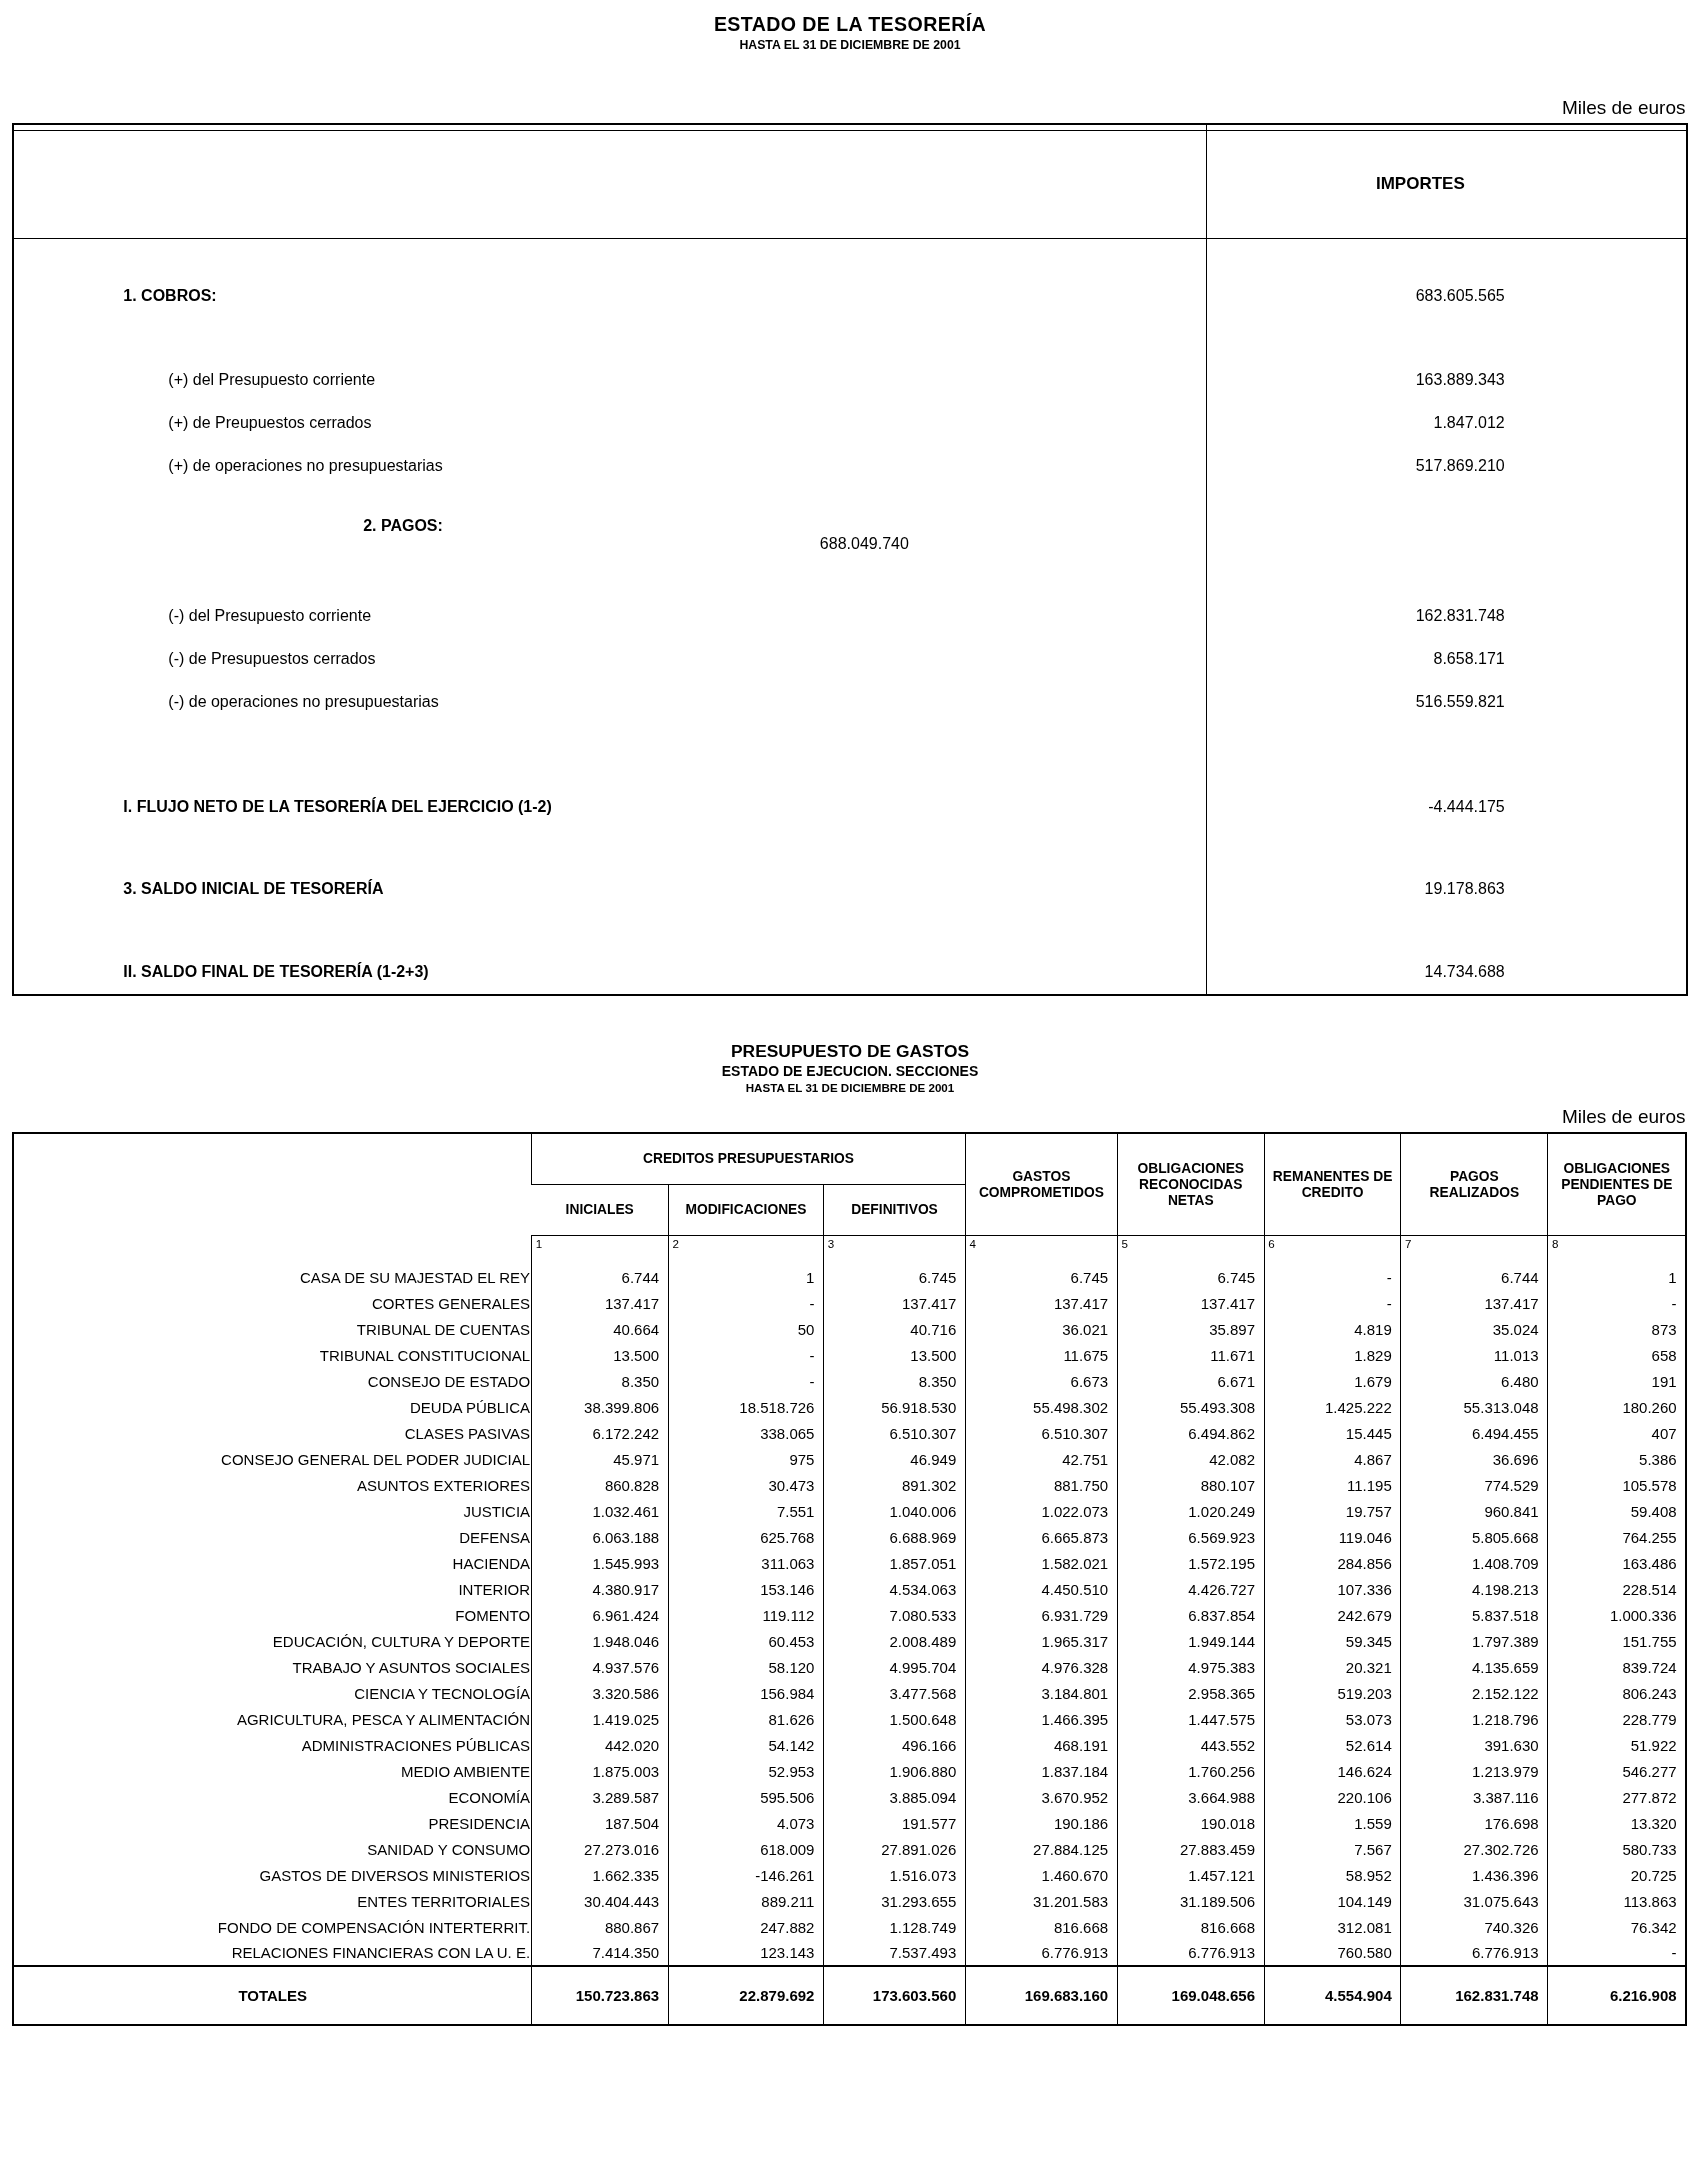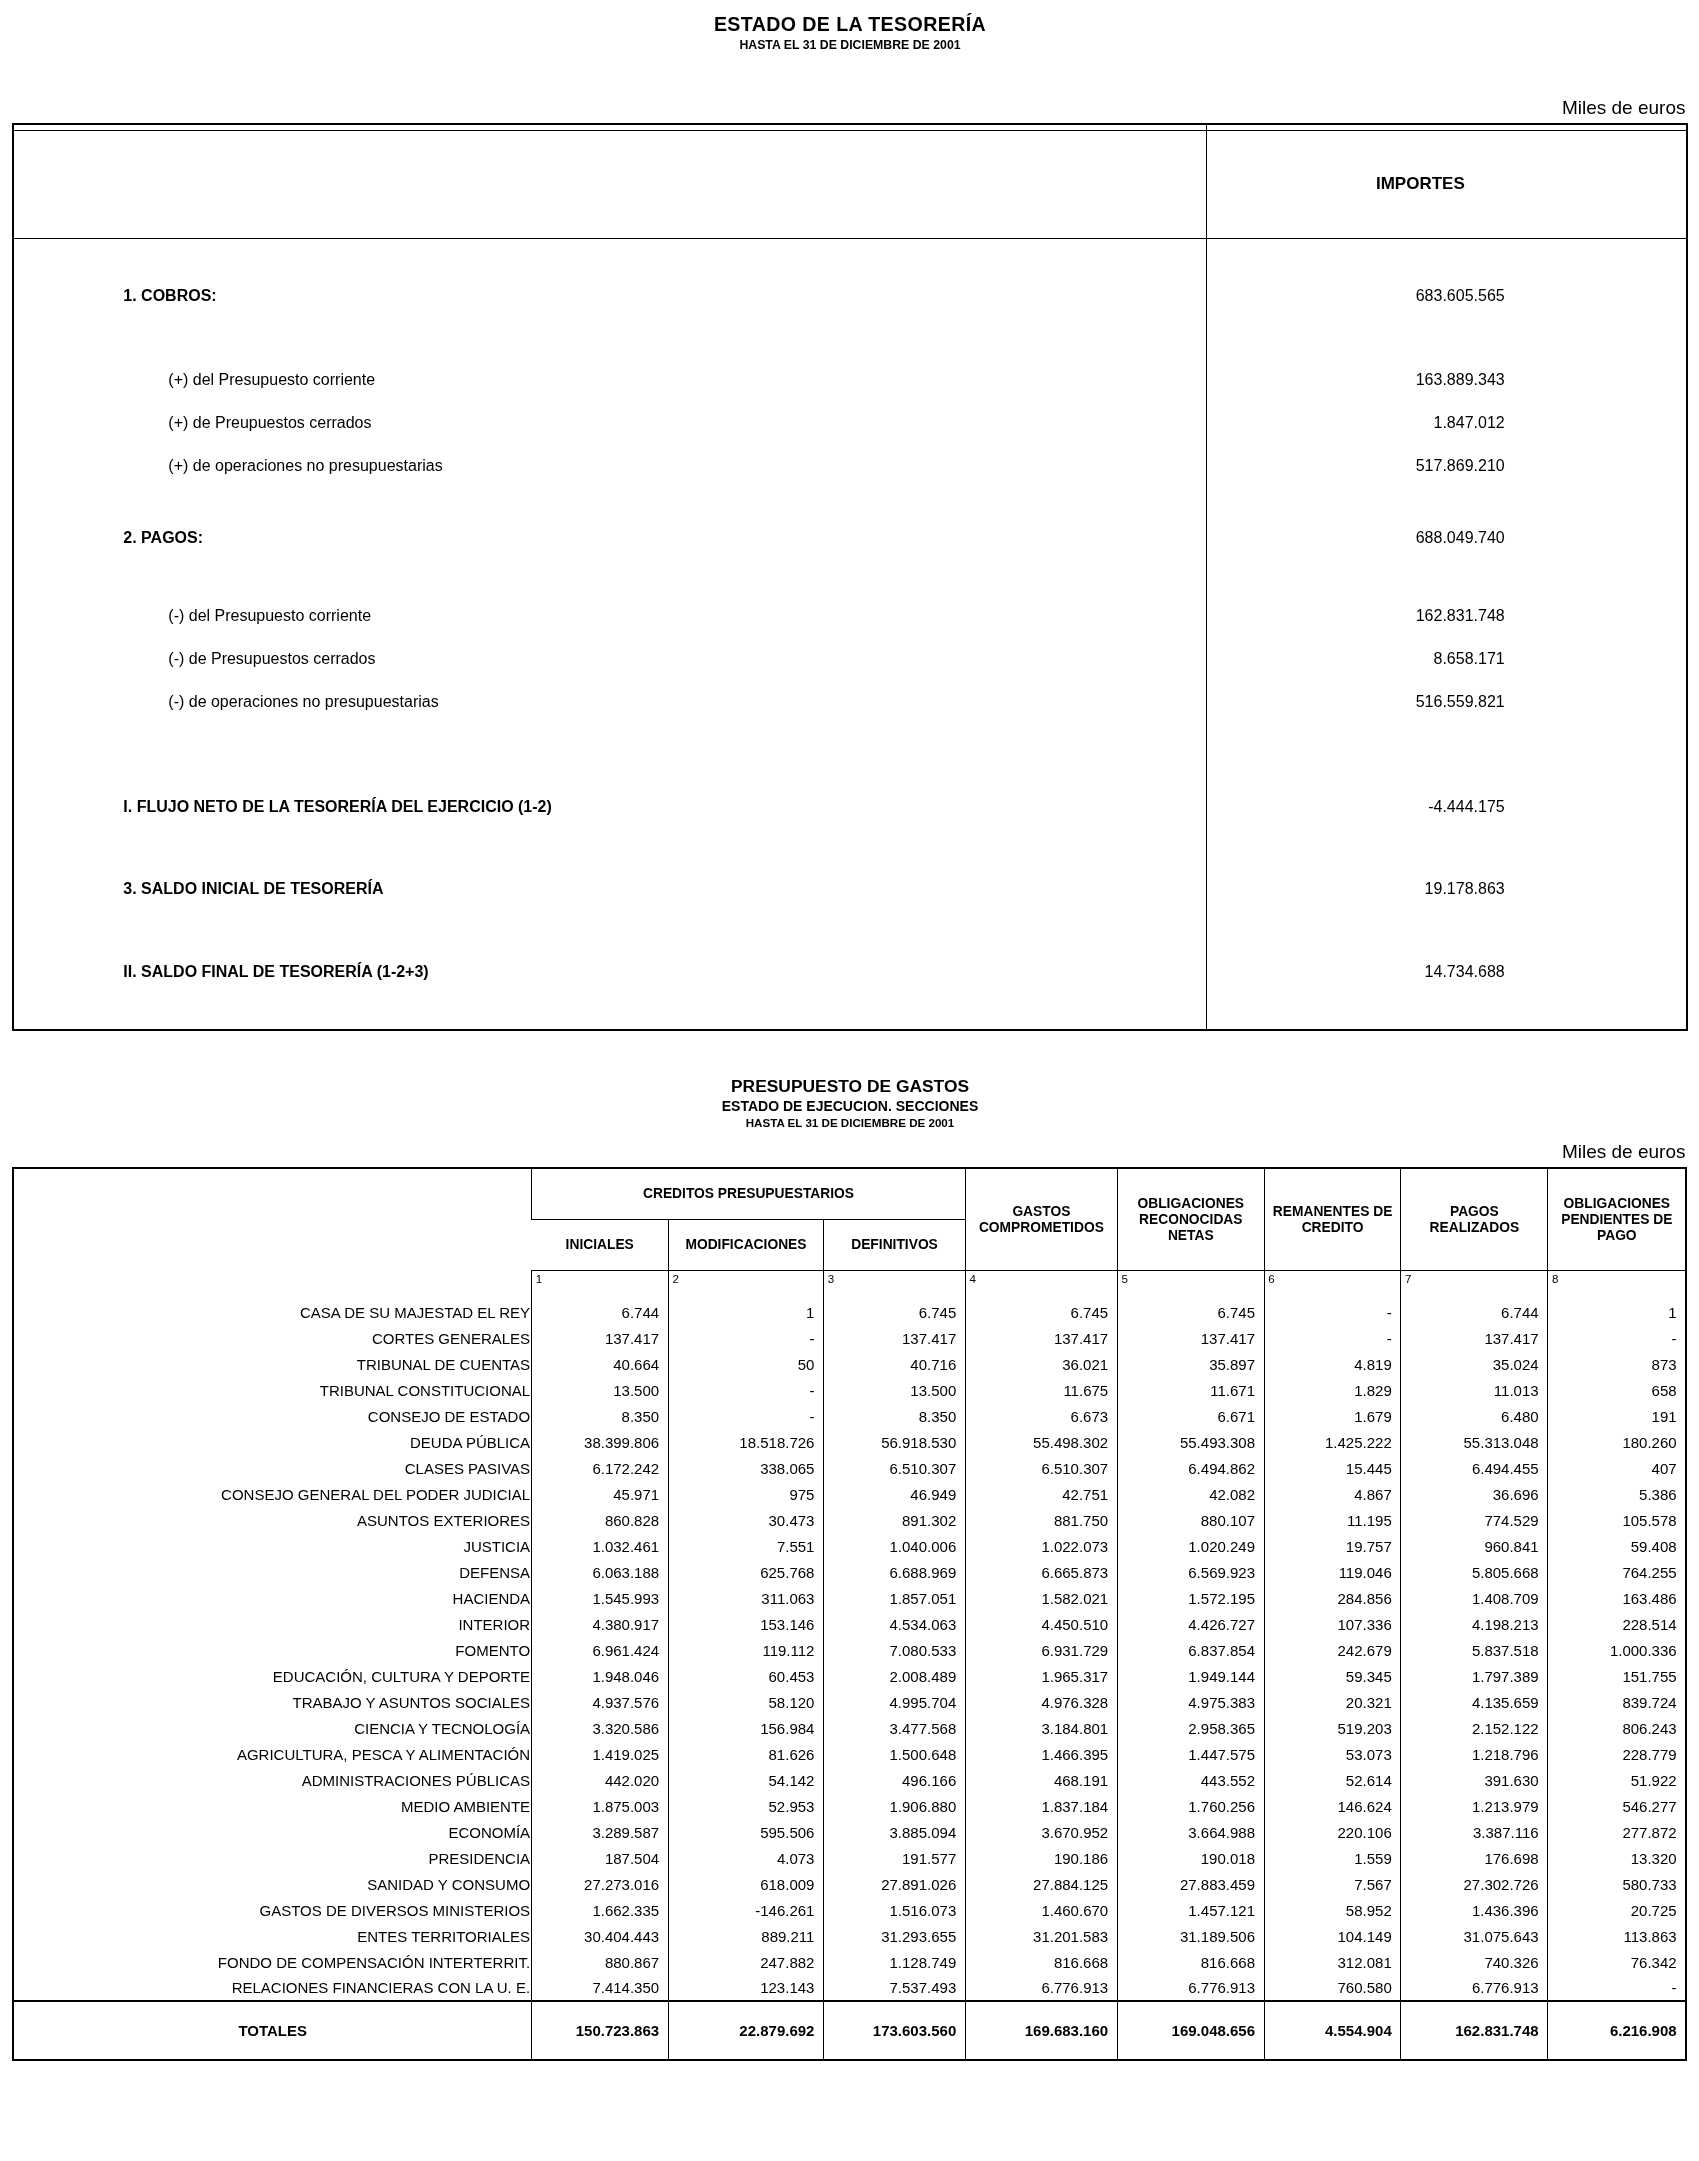--- a/index.html
+++ b/index.html
@@ -22,29 +22,29 @@
   .b-sub2   { text-align:center; font-size:11.6px; font-weight:bold; margin-top:2.2px; }
 
   
   .t1 { position:relative; margin:0 12.3px; border:2.2px solid #000; }
   .t1-topline { border-top:1.4px solid #000; margin-top:4.3px; }
   .t1-vline { position:absolute; left:71.3%; top:0; bottom:0; width:1.4px; background:#000; }
   .t1-head { height:107px; border-bottom:1.4px solid #000; display:flex; }
   .t1-head-left  { width:71.3%; }
   .t1-head-right { width:28.7%; display:flex; align-items:center; justify-content:center;
                    box-sizing:border-box; padding-right:51px; font-weight:bold; font-size:17px; }
-  .t1-body { padding-bottom:35px; }
+  .t1-body { }
   .t1-row  { display:flex; height:43px; align-items:center; font-size:16px; }
   .t1-row .rl { width:71.3%; box-sizing:border-box; }
   .t1-row .rv { width:28.7%; box-sizing:border-box; text-align:right; padding-right:181px; }
   .t1-row.section .rl { padding-left:109px; font-weight:bold; }
   .t1-row.sub .rl     { padding-left:154px; }
   .t1-row:nth-child(1)  { margin-top:36px; }
   .t1-row:nth-child(2)  { margin-top:41px; }
-  .t1-row:nth-child(5)  { margin-top:29px; }
+  .t1-row:nth-child(5)  { margin-top:29px;flex-direction:column; }
   .t1-row:nth-child(6)  { margin-top:35px; }
   .t1-row:nth-child(9)  { margin-top:62px; }
   .t1-row:nth-child(10) { margin-top:39px; }
   .t1-row:nth-child(11) { margin-top:40px; }
 
   
   .t2 { margin:0 12.3px; width:1675px; border-collapse:collapse; border:2.2px solid #000; table-layout:fixed; }
   .t2 th, .t2 td { border-left:1.4px solid #000; box-sizing:border-box; }
   .t2 th:first-child, .t2 td:first-child { border-left:none; }
   .t2 thead th { font-size:13.8px; font-weight:bold; text-align:center; vertical-align:middle;

